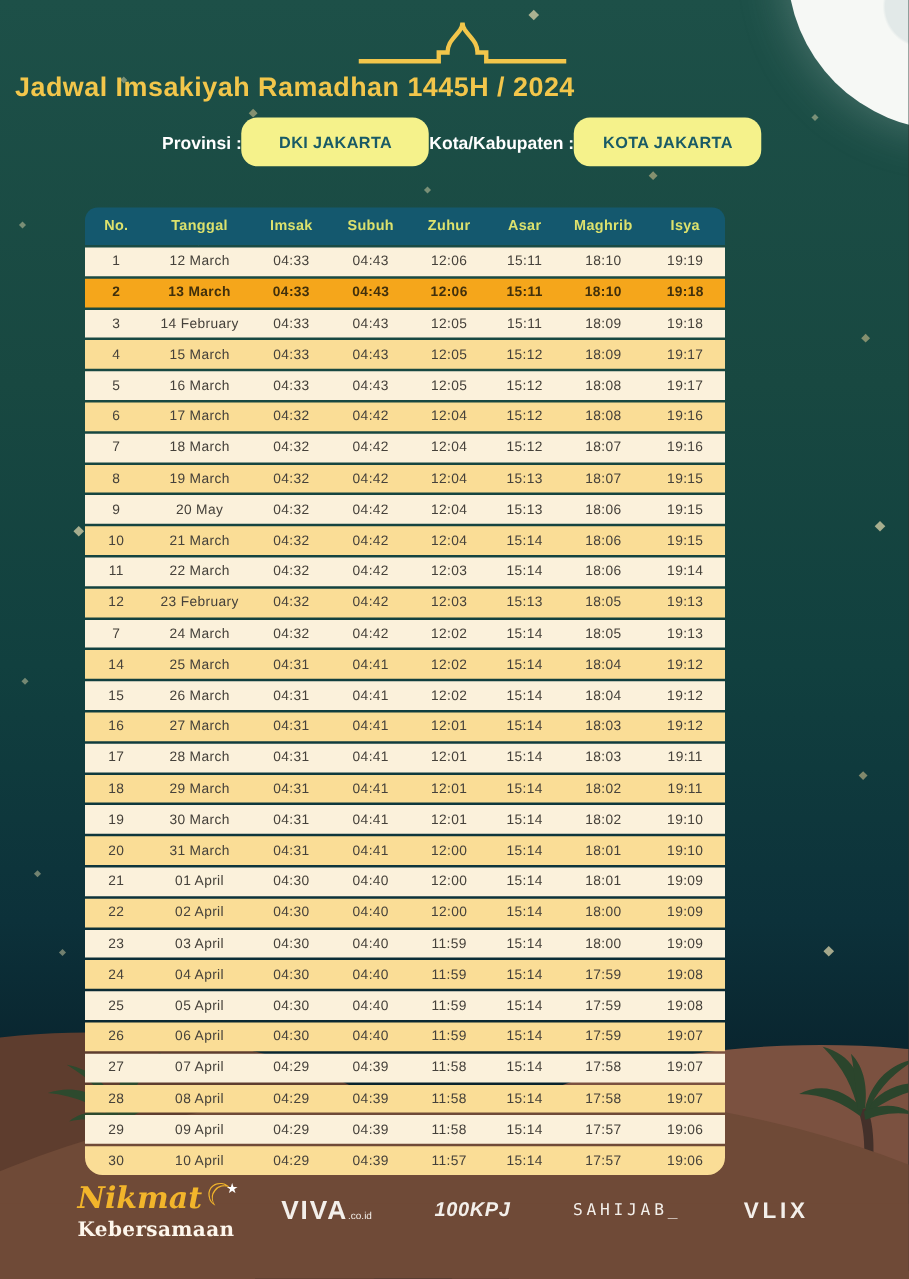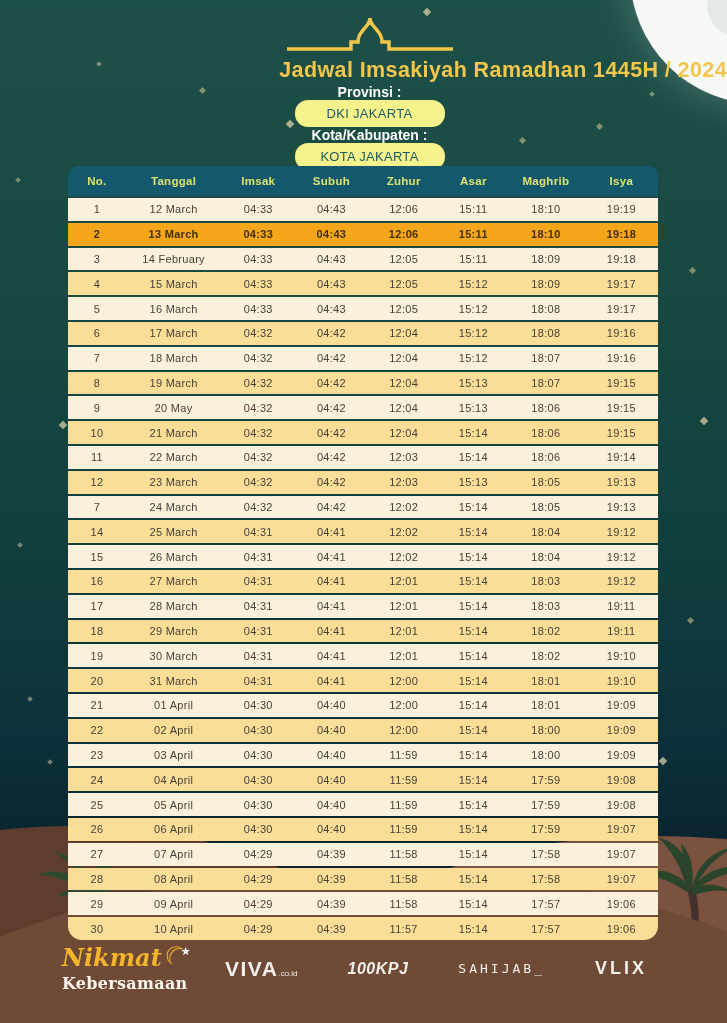--- a/index.html
+++ b/index.html
@@ -19,32 +19,32 @@
   .star.s1{width:4px;height:4px;opacity:.5;}
   .star.s2{width:5px;height:5px;opacity:.6;background:#CBBE8C;}
   .moon{
     position:absolute;z-index:1;width:260px;height:260px;border-radius:50%;
     top:-156px;right:-163px;
     background:radial-gradient(circle at 42% 62%,#E2E9E8 0 14%,rgba(226,233,232,0) 15%),
                radial-gradient(circle at 60% 78%,#E6ECEA 0 10%,rgba(230,236,234,0) 11%),#F6F8F5;
     box-shadow:0 0 40px rgba(240,245,240,.25);
   }
   
-  .header{position:absolute;top:0;left:12px;right:0;z-index:5;text-align:right;}
+  .header{position:absolute;top:0;left:12px;right:0;z-index:5;text-align:left;}
   .dome-icon{display:block;margin:16px auto 0;}
   .title{color:var(--accent-gold);font-size:21.5px;font-weight:bold;letter-spacing:.4px;margin-top:6px;}
-  .filters{display:flex;justify-content:center;align-items:center;margin-top:1px;flex-direction:column;}
+  .filters{display:flex;justify-content:center;align-items:center;margin-top:11px;}
   .filter-label{color:#FFFFFF;font-weight:bold;font-size:14px;}
   .pill{
-    display:flex;align-items:center;justify-content:center;width:150px;height:27px;
-    background:var(--pill-yellow);border-radius:13px;color:#195B66;font-weight:normal;font-size:13px;
+    display:flex;align-items:center;justify-content:center;width:150px;height:39px;
+    background:var(--pill-yellow);border-radius:13px;color:#195B66;font-weight:bold;font-size:13px;
     letter-spacing:.3px;cursor:pointer;
   }
   
-  .table-wrap{position:absolute;left:68px;top:166px;width:590px;height:774px;z-index:5;display:flex;flex-direction:column;}
+  .table-wrap{position:absolute;left:68px;top:166px;width:512px;height:774px;z-index:5;display:flex;flex-direction:column;}
   .thead{
     display:grid;grid-template-columns:9.8% 16.2% 12.5% 12.3% 12.2% 11.4% 13.2% 12.4%;
     height:30px;background:var(--header-teal);border-radius:10px 10px 0 0;flex:0 0 30px;
   }
   .hcell{display:flex;align-items:center;justify-content:center;color:var(--header-text);font-size:11.5px;font-weight:bold;letter-spacing:.3px;}
   .tbody{display:flex;flex-direction:column;flex:1;gap:2px;padding-top:2px;}
   .trow{
     flex:1;display:grid;grid-template-columns:9.8% 16.2% 12.5% 12.3% 12.2% 11.4% 13.2% 12.4%;
   }
   .trow:last-child{border-radius:0 0 14px 14px;overflow:hidden;}
@@ -268,21 +268,21 @@
           <div class="tcell">22 March</div>
           <div class="tcell">04:32</div>
           <div class="tcell">04:42</div>
           <div class="tcell">12:03</div>
           <div class="tcell">15:14</div>
           <div class="tcell">18:06</div>
           <div class="tcell">19:14</div>
         </div>
         <div class="trow tan">
           <div class="tcell">12</div>
-          <div class="tcell">23 March</div>
+          <div class="tcell">23 February</div>
           <div class="tcell">04:32</div>
           <div class="tcell">04:42</div>
           <div class="tcell">12:03</div>
           <div class="tcell">15:13</div>
           <div class="tcell">18:05</div>
           <div class="tcell">19:13</div>
         </div>
         <div class="trow cream">
           <div class="tcell">7</div>
           <div class="tcell">24 March</div>

